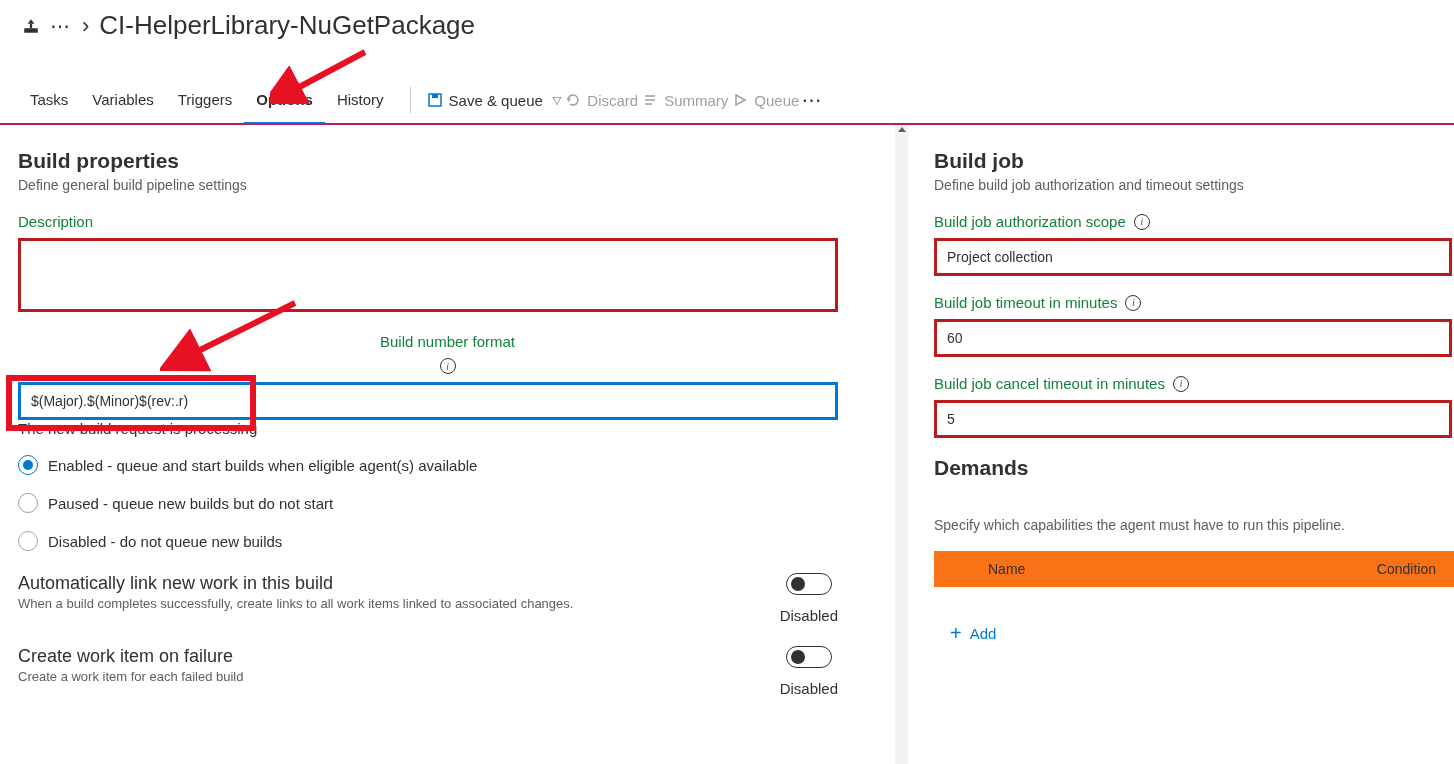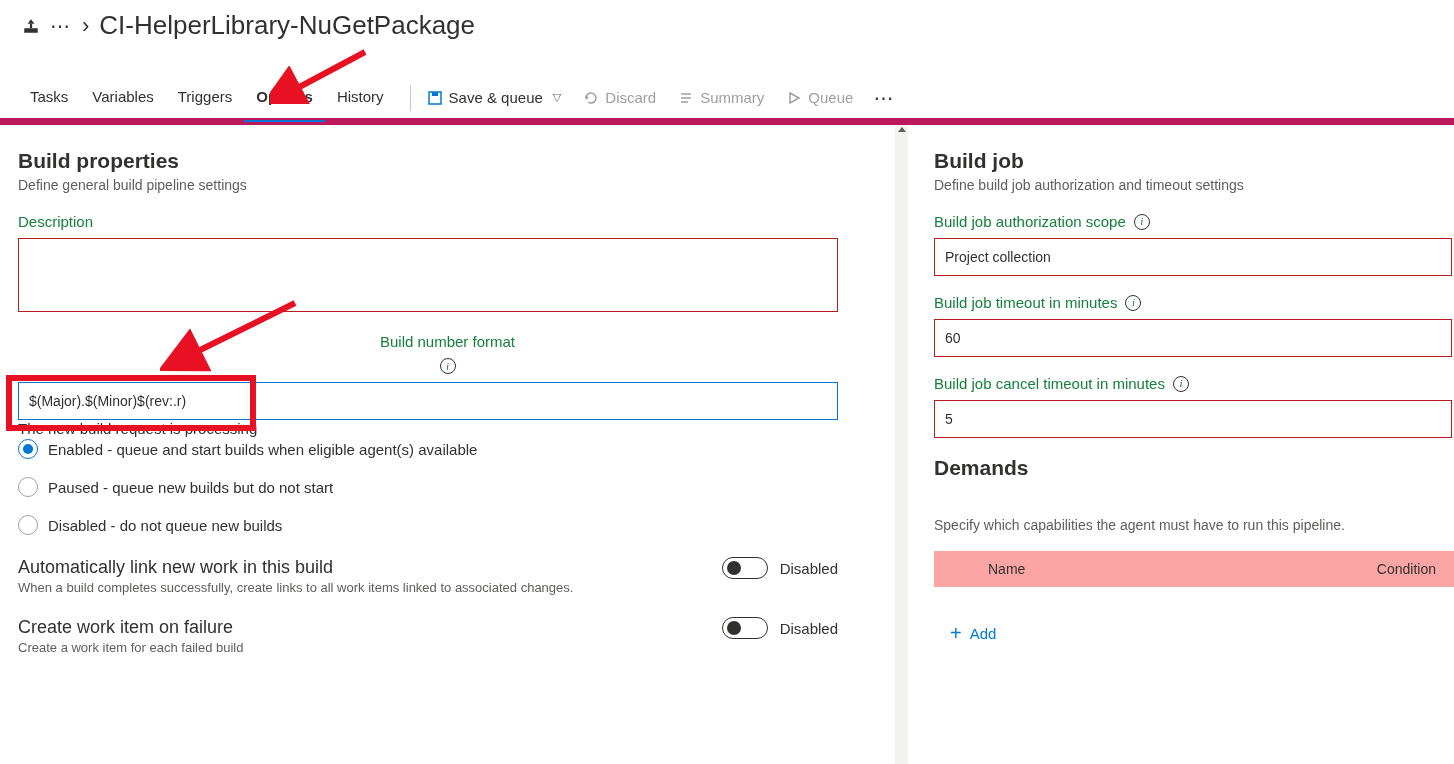--- a/index.html
+++ b/index.html
@@ -17,21 +17,21 @@
   }
   .breadcrumb-icon { width: 18px; height: 18px; display:inline-flex; align-items:center; justify-content:center; }
   .breadcrumb-ellipsis { font-size: 20px; letter-spacing: 2px; line-height: 1; color:#323130; cursor:pointer; }
   .breadcrumb-sep { font-size: 22px; color: #323130; }
   .breadcrumb-title { font-size: 26px; font-weight: 400; color: #323130; }
 
   .tab-bar {
     display: flex;
     align-items: center;
     padding: 0 18px;
-    border-bottom: 7px solid #be185d;
+    border-bottom: 2px solid #be185d;
     gap: 0;
     height: 48px;
     margin-top: 30px;
   }
   .tab {
     padding: 0 12px;
     height: 48px;
     display: flex;
     align-items: center;
     font-size: 15px;
@@ -45,21 +45,20 @@
   }
   .tab-divider {
     width: 1px;
     height: 26px;
     background: #c8c8c8;
     margin: 0 14px;
   }
   .toolbar {
     display: flex;
     align-items: center;
-    gap: 18px;
   }
   .toolbar-btn {
     display: inline-flex;
     align-items: center;
     gap: 6px;
     font-size: 15px;
     cursor: pointer;
     color: #323130;
     padding: 4px 2px;
   }
@@ -105,21 +104,21 @@
     align-items:center;
     gap: 8px;
   }
   .info-circle {
     display:inline-flex; width:16px;height:16px;border:1px solid #323130;border-radius:50%;
     align-items:center;justify-content:center;font-size:11px;font-style:italic;font-family:Georgia,serif;
     line-height:1;
   }
   textarea, input[type=text] {
     width: 820px;
-    border: 1px solid #b91c1c;
+    border: 3px solid #b91c1c;
     padding: 8px 10px;
     font-family: inherit;
     font-size: 14px;
     color:#323130;
     resize:none;
   }
   textarea { height: 74px; }
   input[type=text] { height: 38px; }
   input.focused { border-color:#0078d4; outline:none; }
 
@@ -146,34 +145,34 @@
   }
   .radio.selected { border-color:#0078d4; }
   .radio.selected::after { content:""; width:10px;height:10px;border-radius:50%;background:#0078d4; }
 
   .toggle-row {
     display:flex; justify-content:space-between; align-items:flex-start;
     width: 820px; margin-top: 22px; gap: 9px;
   }
   .toggle-row .lbl h3 { font-size:18px; font-weight:400; }
   .toggle-row .lbl p { font-size:13px; color:#605e5c; max-width: 580px; margin-top:2px;}
-  .toggle-ctrl { display:flex; align-items:center; gap:12px; }
+  .toggle-ctrl { display:flex; align-items:center; gap:12px;flex-direction:column; }
   .toggle {
     width:46px;height:22px;border:1px solid #323130;border-radius:11px;position:relative;background:#fff;
   }
   .toggle::after {
     content:""; position:absolute; width:14px;height:14px;border-radius:50%;background:#323130;
     top:3px; left:4px;
   }
   .toggle-text { font-size:15px; }
 
   .status-text { font-size:15px; }
 
   .demands-header {
-    display:flex; background:#fca5a5; padding:10px 14px; margin-top:18px;
+    display:flex; background:#f97316; padding:10px 14px; margin-top:18px;
     font-size:14px; color:#323130;
   }
   .demands-header .col-name { flex:1; padding-left:40px;}
   .demands-header .col-cond { padding-right:4px; }
 
   .add-link {
     display:inline-flex; align-items:center; gap:8px;
     color:#0078d4; font-size:15px; margin-top:36px; margin-left:16px; cursor:pointer;
   }
   .plus { font-size:20px; font-weight:300; line-height:1; }
@@ -258,21 +257,21 @@
     <textarea style=""></textarea>
 
     <div class="field-label" style="margin-top:18px;flex-direction:column;">
       <span>Build number format</span>
       <span class="info-circle">i</span>
     </div>
     <input type="text" class="focused" value="$(Major).$(Minor)$(rev:.r)" style="">
 
     <div class="status-text">The new build request is processing</div>
 
-    <div class="radio-group" style="margin-top:2px;">
+    <div class="radio-group" style="margin-top:18px;">
       <div class="radio-row">
         <span class="radio selected"></span>
         <span>Enabled - queue and start builds when eligible agent(s) available</span>
       </div>
       <div class="radio-row">
         <span class="radio"></span>
         <span>Paused - queue new builds but do not start</span>
       </div>
       <div class="radio-row">
         <span class="radio"></span>

